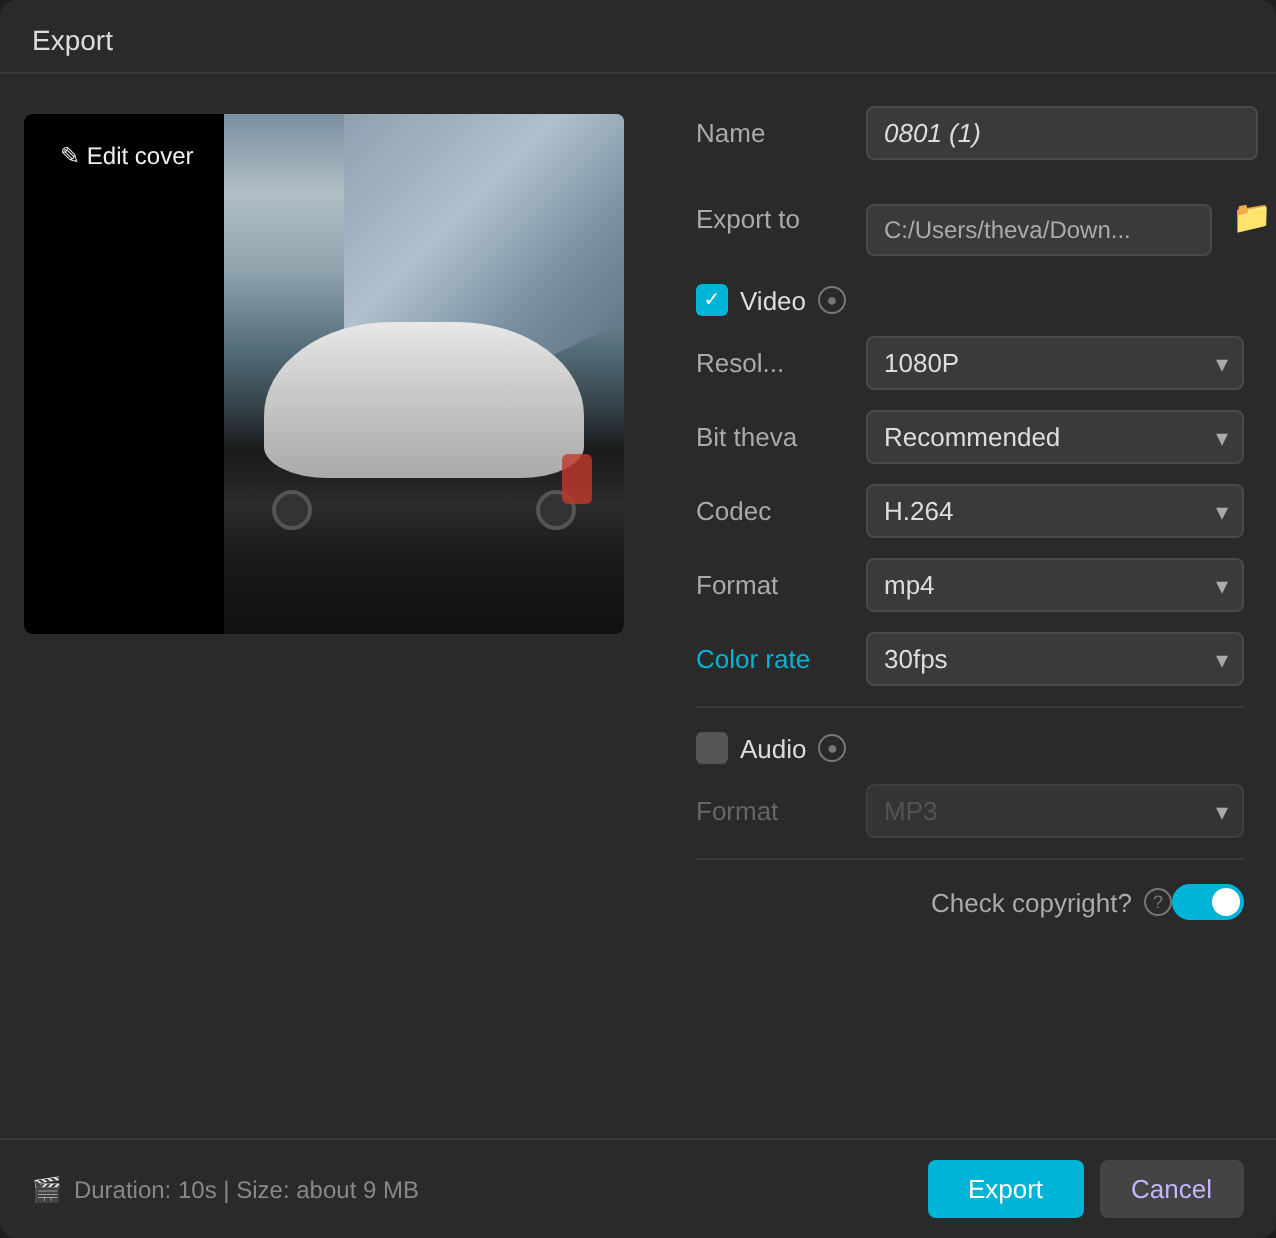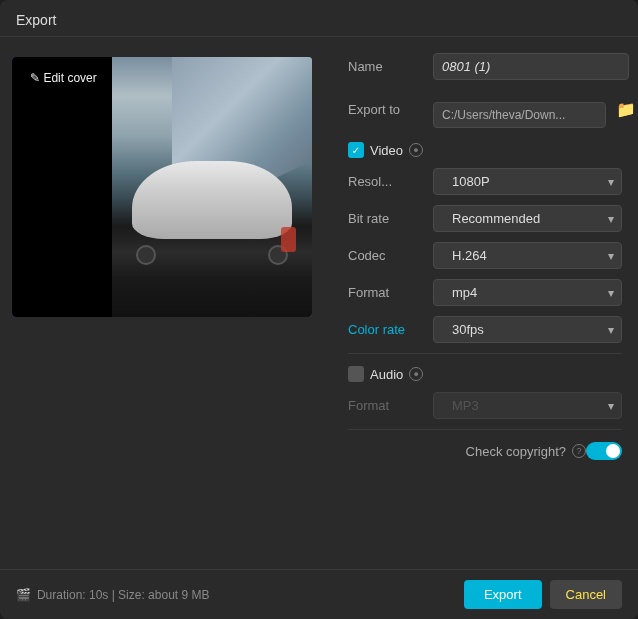--- a/index.html
+++ b/index.html
@@ -243,21 +243,21 @@
     }
     .select-wrapper {
       flex: 1;
       position: relative;
     }
     .select-wrapper select {
       width: 100%;
       background: #3a3a3a;
       border: 1px solid #4a4a4a;
       color: #ddd;
-      padding: 5px 26px 5px 18px;
+      padding: 5px 26px 5px 8px;
       border-radius: 4px;
       font-size: 13px;
       outline: none;
       appearance: none;
       -webkit-appearance: none;
       cursor: pointer;
     }
     .select-wrapper::after {
       content: '▾';
       position: absolute;
@@ -317,21 +317,21 @@
       color: #fff;
       border: none;
       padding: 7px 20px;
       border-radius: 4px;
       font-size: 13px;
       cursor: pointer;
       font-weight: 500;
     }
     .btn-cancel {
       background: #444;
-      color: #fde047;
+      color: #c4b5fd;
       border: none;
       padding: 7px 16px;
       border-radius: 4px;
       font-size: 13px;
       cursor: pointer;
     }
     .divider {
       height: 1px;
       background: #3a3a3a;
       margin: 8px 0 12px 0;
@@ -396,21 +396,21 @@
         <div class="select-wrapper">
           <select>
             <option>720P</option>
             <option selected="">1080P</option>
             <option>4K</option>
           </select>
         </div>
       </div>
 
       <div class="form-row">
-        <div class="form-label">Bit rate</div>
+        <div class="form-label">Bit theva</div>
         <div class="select-wrapper">
           <select>
             <option selected="">Recommended</option>
             <option>Low</option>
             <option>Medium</option>
             <option>High</option>
           </select>
         </div>
       </div>
 

